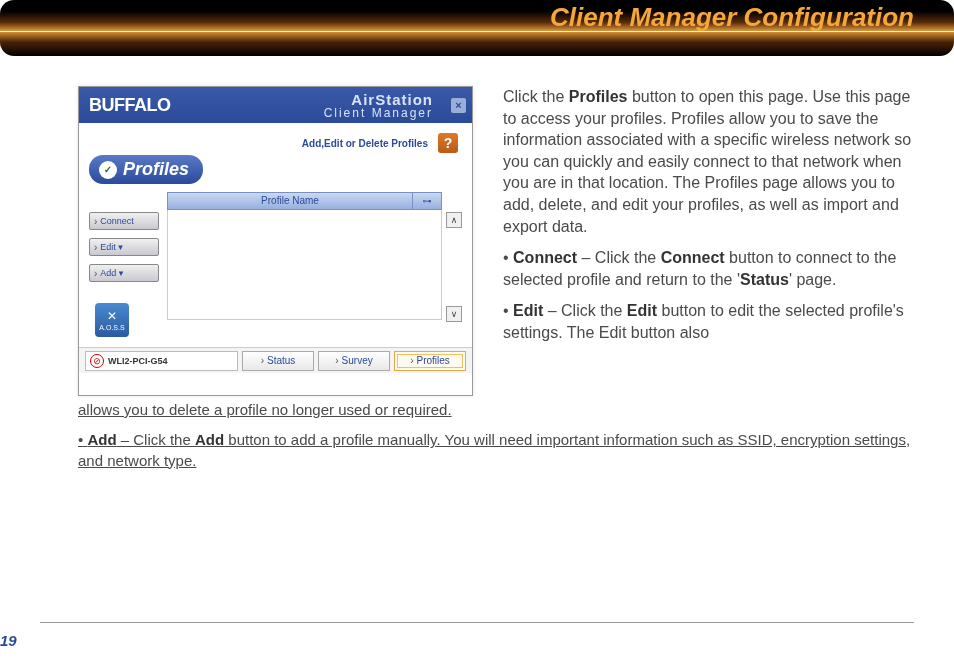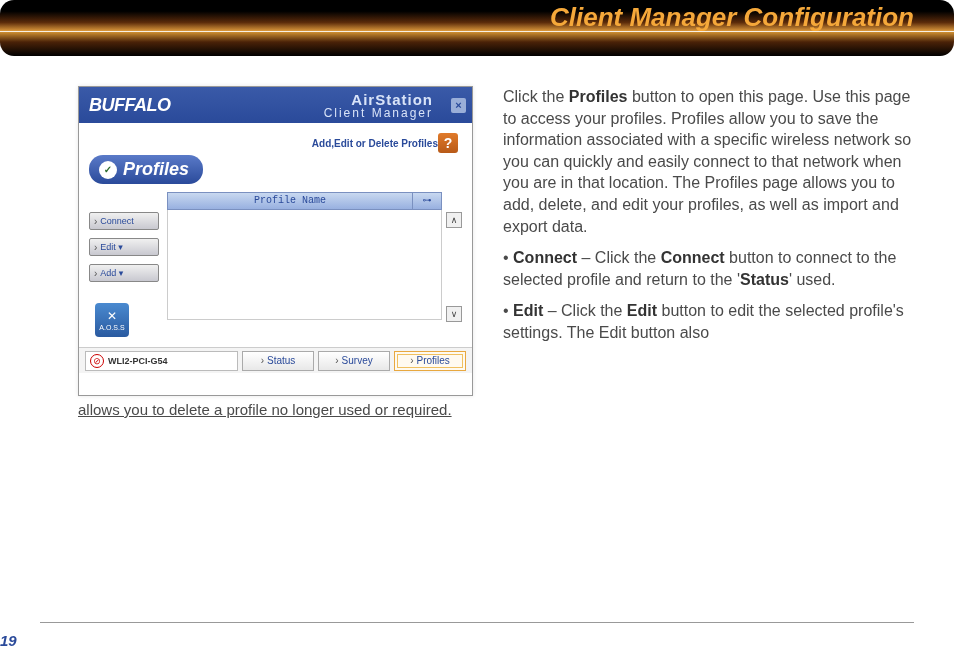--- a/index.html
+++ b/index.html
@@ -57,21 +57,20 @@
     background: linear-gradient(to bottom, #3a5aa8, #2a4a9a);
     display: flex;
     align-items: center;
     justify-content: space-between;
     padding: 0 6px 0 10px;
     color: #fff;
   }
   .brand-logo {
     font-family: Arial, sans-serif;
     font-weight: 900;
-    font-style: italic;
     font-size: 18px;
     letter-spacing: -0.5px;
     color: #fff;
   }
   .sub-brand {
     display: flex;
     align-items: center;
     gap: 18px;
   }
   .sub-brand-text {
@@ -103,21 +102,21 @@
   }
   .app-body {
     position: relative;
     height: 250px;
     padding: 10px;
   }
   .subtitle-row {
     display: flex;
     justify-content: flex-end;
     align-items: center;
-    gap: 0;
+    gap: 10px;
     padding-right: 4px;
     margin-bottom: 2px;
   }
   .subtitle-text {
     color: #2a4a9a;
     font-size: 10px;
     font-weight: bold;
   }
   .help-icon {
     width: 20px;
@@ -181,21 +180,20 @@
     gap: 3px;
   }
   .side-btn::before { content: "›"; font-size: 10px; color: #555; }
   .table-area {
     flex: 1;
     display: flex;
     gap: 4px;
   }
   .table-container {
     flex: 1;
-    font-family: Liberation Mono, monospace;
   }
   .table-header {
     height: 18px;
     background: linear-gradient(to bottom, #c8d8f0, #98b0e0);
     border: 1px solid #7a90c0;
     display: flex;
   }
   .th-name {
     flex: 1;
     font-size: 10px;
@@ -426,27 +424,30 @@
             </div>
         </div>
       </div>
     </div>
 
     <div class="body-text">
       <p>
         <span>Click the </span><strong>Profiles</strong><span> button to open this page. Use this page to access your profiles. Profiles allow you to save the information associated with a specific wireless network so you can quickly and easily connect to that network when you are in that location. The Profiles page allows you to add, delete, and edit your profiles, as well as import and export data.</span>
       </p>
       <p>
-        <span>• </span><strong>Connect</strong><span> – Click the </span><strong>Connect</strong><span> button to connect to the selected profile and return to the '</span><strong>Status</strong><span>' used.</span>
+        <span>• </span><strong>Connect</strong><span> – Click the </span><strong>Connect</strong><span> button to connect to the selected profile and return to the '</span><strong>Status</strong><span>' page.</span>
       </p>
       <p style="margin-bottom:0;">
         <span>• </span><strong>Edit</strong><span> – Click the </span><strong>Edit</strong><span> button to edit the selected profile's settings.  The Edit button also </span>
       </p>
     </div>
   </div>
 
   <div class="flow-text">
     <p>allows you to delete a profile no longer used or required.</p>
+    <p>
+      <span>• </span><strong>Add</strong><span> – Click the </span><strong>Add</strong><span> button to add a profile manually.  You will need important information such as SSID, encryption settings, and network type.</span>
+    </p>
   </div>
 </div>
 
 <div class="footer-line"></div>
 <div class="page-num">19</div>
 
 </body></html>

